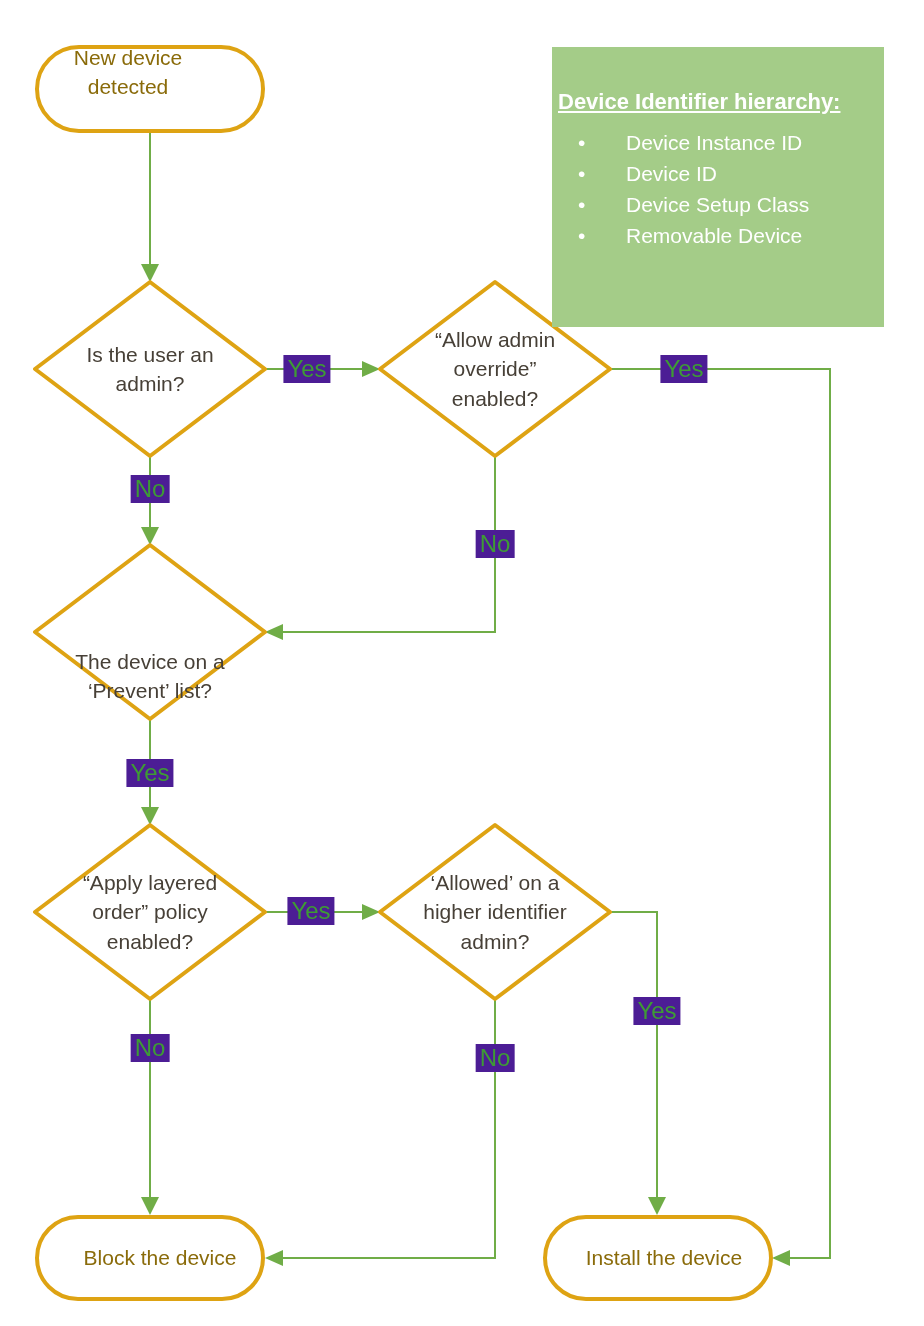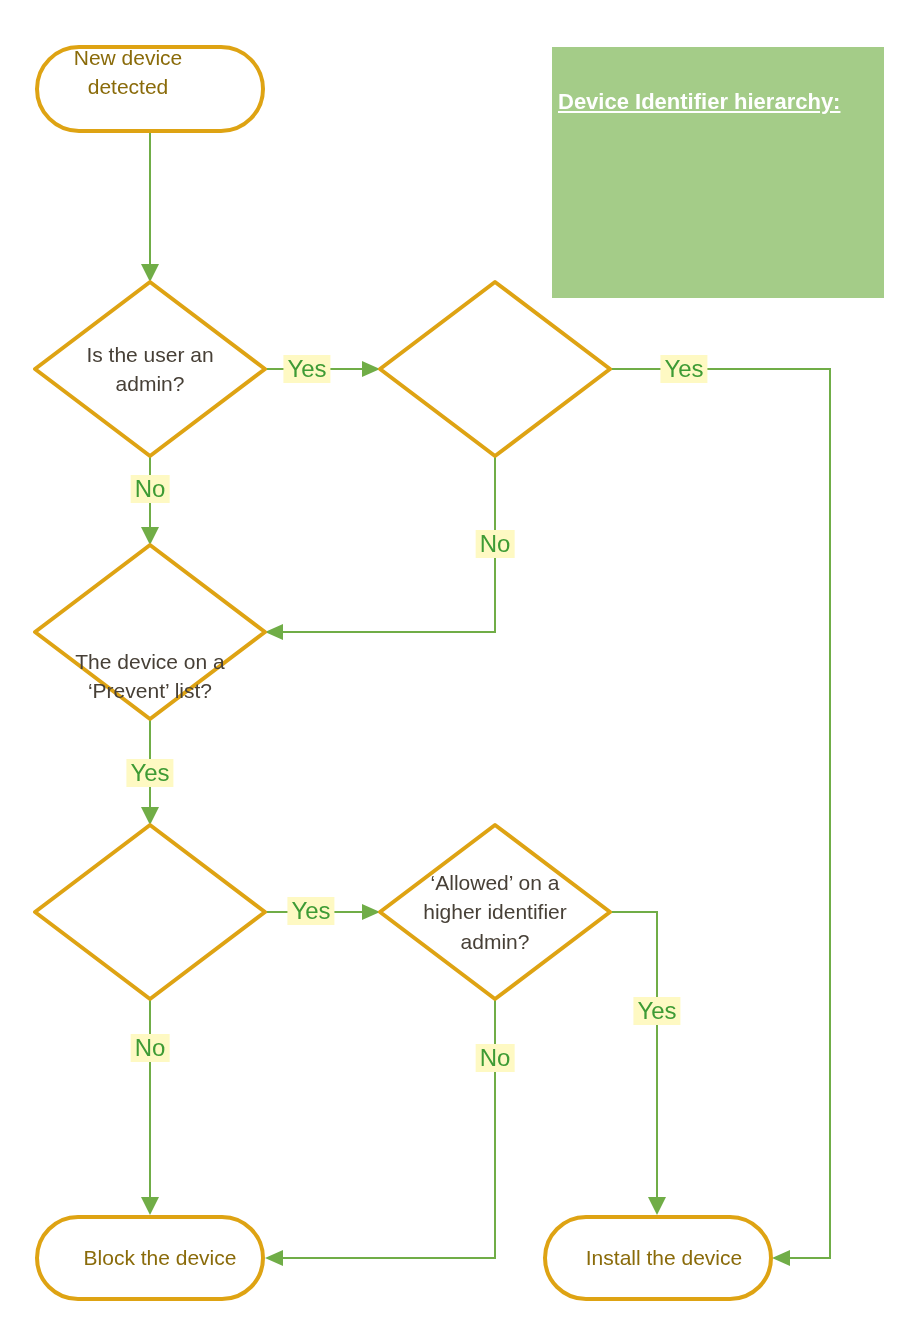--- a/index.html
+++ b/index.html
@@ -9,25 +9,25 @@
   }
   .canvas svg{position:absolute;left:0;top:0;}
   .node-label{
     position:absolute;display:flex;align-items:center;justify-content:center;
     text-align:center;font-size:21px;line-height:1.4;z-index:2;
   }
   .terminal-text{color:#8a6b0a;}
   .decision-text{color:#474037;}
   .edge-label{
     position:absolute;transform:translate(-50%,-50%);
-    background:#fef9c3;padding:0 4px;color:#3e9b35;font-size:24px;
+    background:#4c1d95;padding:0 4px;color:#3e9b35;font-size:24px;
     z-index:3;white-space:nowrap;
   }
   .legend{
-    position:absolute;left:552px;top:47px;width:332px;height:251px;
+    position:absolute;left:552px;top:47px;width:332px;height:280px;
     background:#a4cc88;color:#ffffff;box-sizing:border-box;
     padding:42px 6px 0 6px;z-index:2;
   }
   .legend-title{
     font-size:22px;font-weight:bold;text-decoration:underline;
     margin:0 0 12px 0;
   }
   .legend-list{
     list-style:none;margin:0;padding:0 0 0 20px;font-size:21px;line-height:31px;
   }
@@ -76,37 +76,45 @@
       <polygon points="495,825 610,912 495,999 380,912"></polygon>
       <rect x="37" y="1217" width="226" height="82" rx="41" ry="41"></rect>
       <rect x="545" y="1217" width="226" height="82" rx="41" ry="41"></rect>
     </g>
   </svg>
 
   <div class="node-label terminal-text" style="left:40px;top:30px;width:176px;height:84px;">New device detected</div>
 
   <div class="node-label decision-text" style="left:65px;top:323px;width:170px;height:92px;">Is the user an admin?</div>
 
+  <div class="node-label decision-text" style="left:410px;top:323px;width:170px;height:92px;">“Allow admin override” enabled?</div>
 
   <div class="node-label decision-text" style="left:58px;top:600px;width:184px;height:64px;margin-top:44px;">The device on a ‘Prevent’ list?</div>
 
+  <div class="node-label decision-text" style="left:62px;top:866px;width:176px;height:92px;">“Apply layered order” policy enabled?</div>
 
   <div class="node-label decision-text" style="left:408px;top:866px;width:174px;height:92px;">‘Allowed’ on a higher identifier admin?</div>
 
   <div class="node-label terminal-text" style="left:50px;top:1217px;width:220px;height:82px;">Block the device</div>
 
   <div class="node-label terminal-text" style="left:548px;top:1217px;width:232px;height:82px;">Install the device</div>
 
   <div class="edge-label" style="left:307px;top:369px;">Yes</div>
   <div class="edge-label" style="left:150px;top:489px;">No</div>
   <div class="edge-label" style="left:684px;top:369px;">Yes</div>
   <div class="edge-label" style="left:495px;top:544px;">No</div>
   <div class="edge-label" style="left:150px;top:773px;">Yes</div>
   <div class="edge-label" style="left:311px;top:911px;">Yes</div>
   <div class="edge-label" style="left:150px;top:1048px;">No</div>
   <div class="edge-label" style="left:495px;top:1058px;">No</div>
   <div class="edge-label" style="left:657px;top:1011px;">Yes</div>
 
   <div class="legend">
     <div class="legend-title">Device Identifier hierarchy:</div>
+    <ul class="legend-list">
+      <li>Device Instance ID</li>
+      <li>Device ID</li>
+      <li>Device Setup Class</li>
+      <li>Removable Device</li>
+    </ul>
   </div>
 
 </div>
 
 </body></html>

